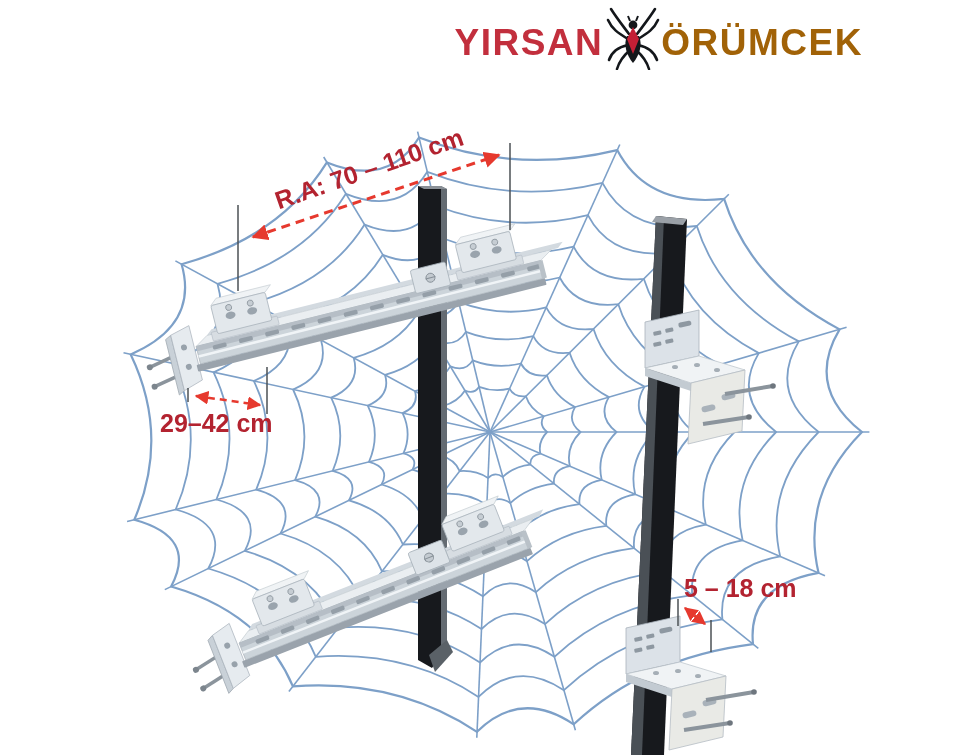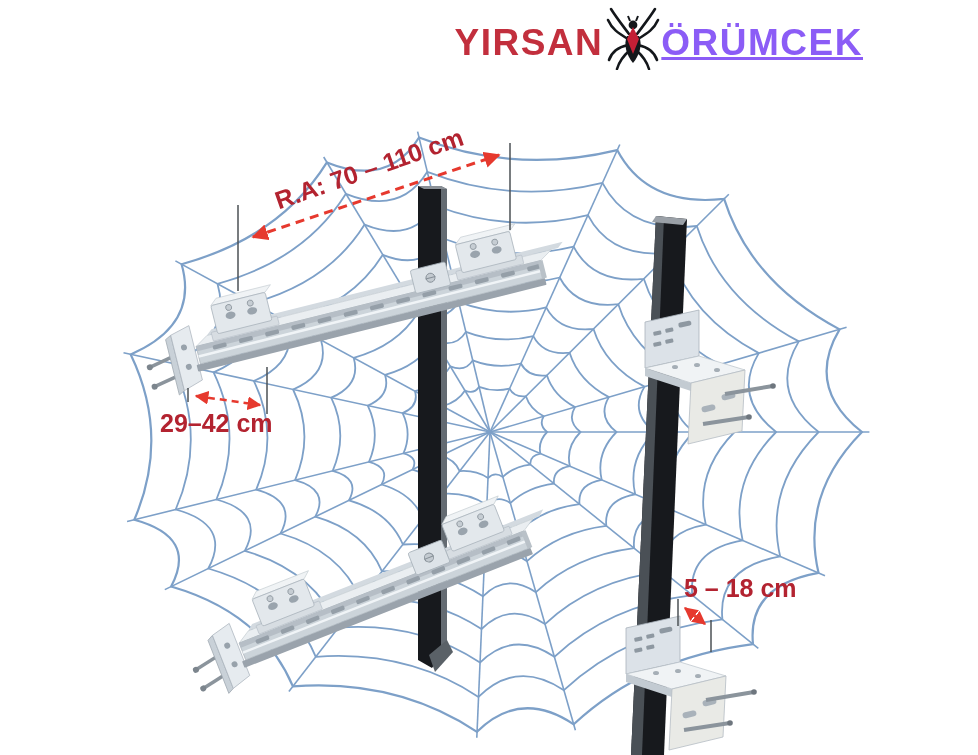--- a/index.html
+++ b/index.html
@@ -3,21 +3,21 @@
 <meta charset="utf-8">
 <style>
   html,body{margin:0;padding:0;background:#ffffff;}
   #page{position:relative;width:875px;height:755px;overflow:hidden;background:#ffffff;
         font-family:"Liberation Sans",sans-serif;}
   #scene{position:absolute;left:0;top:0;}
   
   .logo{position:absolute;top:16px;right:12px;display:flex;align-items:center;
         font-weight:bold;font-size:37px;letter-spacing:1.5px;white-space:nowrap;z-index:5;}
   .brand-left{color:#c22f3d;}
-  .brand-right{color:#8b5cf6;text-decoration:underline;}
+  .brand-right{color:#a16207;}
   .spider-svg{margin:0 1px 0 3px;margin-top:-12px;}
   
   .tick{stroke:#4b5055;stroke-width:1.5;}
   .dim-line{stroke:#e6392e;fill:none;}
   .dash-ra{stroke-width:3;stroke-dasharray:9 6;}
   .dash-sm{stroke-width:2.5;stroke-dasharray:7 5;}
   .dim-text{fill:#b32330;font-weight:bold;font-family:"Liberation Sans",sans-serif;}
 </style>
 </head>
 <body>

